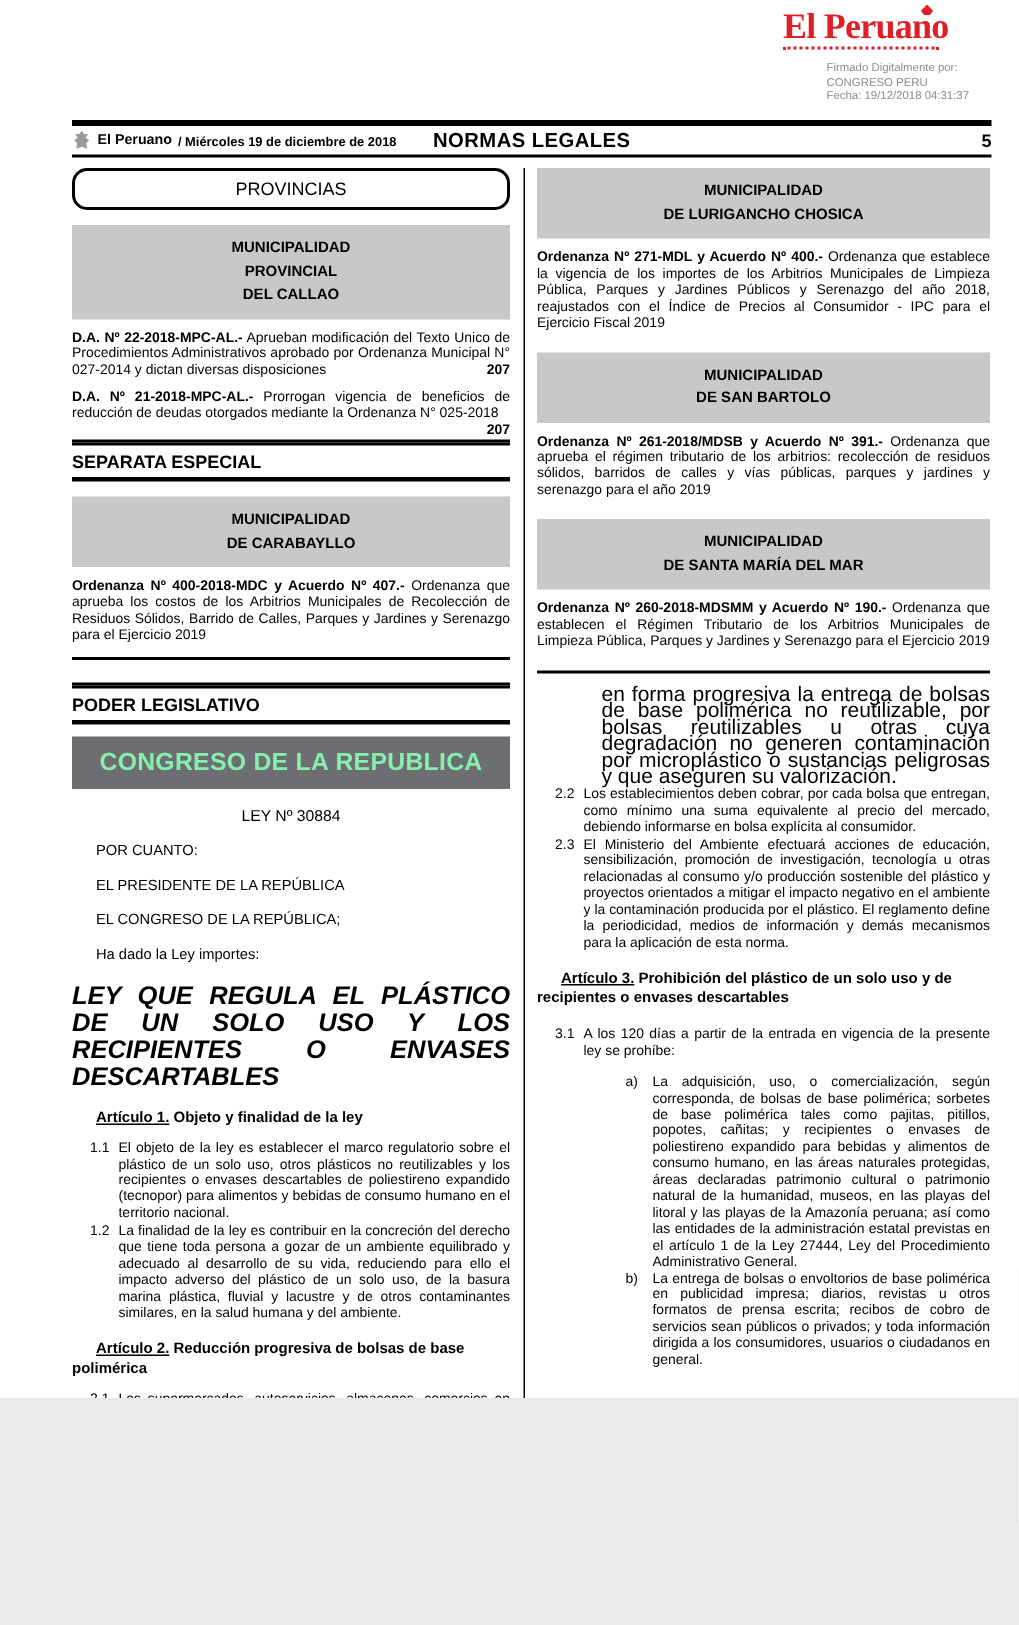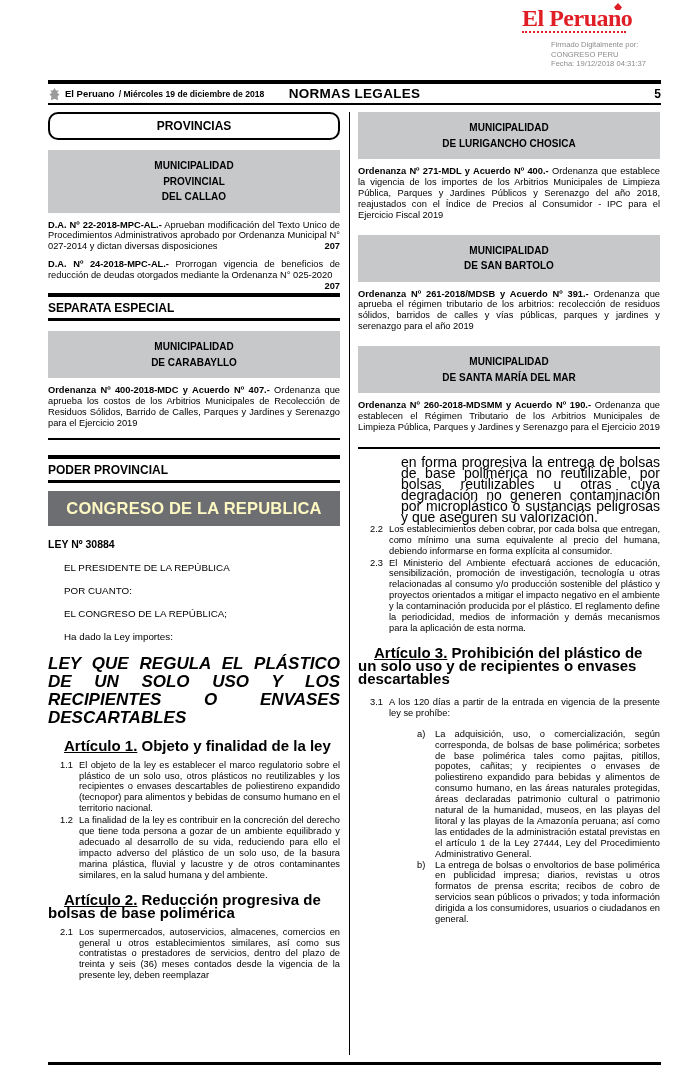--- a/index.html
+++ b/index.html
@@ -1,17 +1,17 @@
 <!DOCTYPE html>
 <html><head>
 <meta charset="utf-8">
 <style>
   * { margin:0; padding:0; box-sizing:border-box; }
   body { background:#e9e9e9; font-family:"Liberation Sans", sans-serif; }
-  .page { position:relative; width:679px; height:1083px; background:#ffffff; overflow:hidden; color:#000; }
+  .page { position:relative; width:679px; height:932px; background:#ffffff; overflow:hidden; color:#000; }
 
   
   .logo-block { position:absolute; left:522px; top:6px; width:130px; }
   .logo-title { font-family:"Liberation Serif", serif; font-weight:bold; font-size:24px; color:#e01e25; letter-spacing:-0.5px; line-height:24px; }
   .logo-crest { position:absolute; top:-3px; left:92px; width:8px; height:7px; background:#e01e25; clip-path:polygon(50% 0,100% 60%,75% 100%,25% 100%,0 60%); }
   .logo-tagline { margin-top:1px; width:104px; border-top:2px dotted #e01e25; height:0; }
   .sig { position:absolute; left:551px; top:40px; width:150px; font-size:7.6px; line-height:9.5px; color:#8b8b8b; }
 
   
   .masthead-rule-top { position:absolute; left:48px; top:80px; width:613px; height:3.5px; background:#000; }
@@ -24,39 +24,39 @@
   .mh-page { width:230px; text-align:right; font-weight:bold; font-size:12px; }
   .masthead-rule-bottom { position:absolute; left:48px; top:103px; width:613px; height:1.6px; background:#000; }
 
   
   .col-left  { position:absolute; left:48px;  top:112px; width:292px; }
   .col-right { position:absolute; left:358px; top:112px; width:302px; }
   .vdivider  { position:absolute; left:349px; top:112px; width:1.2px; height:943px; background:#000; }
   .footer-rule { position:absolute; left:48px; top:1062px; width:613px; height:3px; background:#000; }
 
   
-  .roundbox { border:2.5px solid #000; border-radius:10px; text-align:center; font-weight:bold; font-size:12px; padding:5px 12px; margin-bottom:10px; }
+  .roundbox { border:2.5px solid #000; border-radius:10px; text-align:center; font-weight:normal; font-size:12px; padding:5px 12px; margin-bottom:10px; }
   .munibox { background:#c7c8ca; text-align:center; font-weight:bold; font-size:10px; padding:8px 4px; }
   .munibox .mline { line-height:15.5px; }
   .sechead { margin-top:12px; }
   .rule-double { height:2px; border-top:2px solid #000; border-bottom:2.5px solid #000; }
   .sechead-title { text-align:left; font-weight:bold; font-size:12px; padding:4px 0 3px; }
   .rule-thick { height:3px; background:#000; }
   .entry { font-size:9.3px; line-height:10.9px; text-align:justify; margin-top:7px; }
   .entry .lead { font-weight:bold; }
   .entry .pg { float:right; font-weight:bold; }
   .rule-end { height:2px; background:#000; margin-top:9px; }
   .mt14 { margin-top:14px; }
 
   
-  .banner { margin-top:8px; background:#6d6e71; color:#fef9c3; text-align:center; font-weight:bold; font-size:16.5px; padding:8px 17px; letter-spacing:0.2px; }
-  .leynum { margin-top:12px; font-weight:bold; font-size:10.5px; }
+  .banner { margin-top:8px; background:#6d6e71; color:#86efac; text-align:center; font-weight:bold; font-size:16.5px; padding:8px 17px; letter-spacing:0.2px; }
+  .leynum { margin-top:12px; text-align:center; font-weight:normal; font-size:10.5px; }
   .pline { margin-top:12px; font-size:9.8px; text-indent:16px; }
   .lawtitle { margin-top:13px; font-weight:bold; font-size:17px; line-height:18px; text-align:justify;font-style:italic; }
-  .arthead { margin-top:12px; font-weight:bold; font-size:15px; line-height:13px; text-indent:16px; }
+  .arthead { margin-top:12px; font-weight:bold; font-size:10px; line-height:13px; text-indent:16px; }
   .arthead .artlabel { text-decoration:underline; }
   .item { display:flex; font-size:9.3px; line-height:10.9px; margin-top:1px; }
   .item .num { width:31px; padding-left:12px; flex:none; }
   .item .ibody { flex:1; text-align:justify; }
   .cont { font-size:14px; line-height:10.9px; text-align:justify; padding-left:43px; margin-top:8px; }
   .sub { display:flex; margin-left:16px; margin-top:0; font-size:9.3px; line-height:10.9px; }
   .sub.gap { margin-top:10px; }
   .sub .smark { width:18px; flex:none; }
   .sub .sbody { flex:1; text-align:justify; }
   .subwrap { padding-left:43px; font-size:9.3px; line-height:10.9px; }
@@ -105,21 +105,21 @@
     <div class="munibox">
       <div class="mline">MUNICIPALIDAD</div>
       <div class="mline">PROVINCIAL</div>
       <div class="mline">DEL CALLAO</div>
     </div>
 
     <div class="entry">
       <span class="lead">D.A. Nº 22-2018-MPC-AL.-</span><span>  Aprueban modificación del Texto Unico de Procedimientos Administrativos aprobado por Ordenanza Municipal N° 027-2014 y dictan diversas disposiciones</span><span class="pg">207</span>
     </div>
     <div class="entry">
-      <span class="lead">D.A. Nº 24-2018-MPC-AL.-</span><span>  Prorrogan vigencia de beneficios de reducción de deudas otorgados mediante la Ordenanza N° 025-2020</span><span class="pg">207</span>
+      <span class="lead">D.A. Nº 21-2018-MPC-AL.-</span><span>  Prorrogan vigencia de beneficios de reducción de deudas otorgados mediante la Ordenanza N° 025-2018</span><span class="pg">207</span>
     </div>
 
     <div class="sechead">
       <div class="rule-double"></div>
       <div class="sechead-title">SEPARATA ESPECIAL</div>
       <div class="rule-thick"></div>
     </div>
 
     <div class="munibox" style="margin-top:10px;">
       <div class="mline">MUNICIPALIDAD</div>
@@ -127,30 +127,30 @@
     </div>
 
     <div class="entry">
       <span class="lead">Ordenanza Nº 400-2018-MDC y Acuerdo Nº 407.-</span><span> Ordenanza que aprueba los costos de los Arbitrios Municipales de Recolección de Residuos Sólidos, Barrido de Calles, Parques y Jardines y Serenazgo para el Ejercicio 2019</span>
     </div>
 
     <div class="rule-end"></div>
 
     <div class="sechead" style="margin-top:15px;">
       <div class="rule-double"></div>
-      <div class="sechead-title">PODER PROVINCIAL</div>
+      <div class="sechead-title">PODER LEGISLATIVO</div>
       <div class="rule-thick"></div>
     </div>
 
     <div class="banner">CONGRESO DE LA REPUBLICA</div>
 
     <div class="leynum">LEY Nº 30884</div>
 
+    <div class="pline">POR CUANTO:</div>
     <div class="pline">EL PRESIDENTE DE LA REPÚBLICA</div>
-    <div class="pline">POR CUANTO:</div>
     <div class="pline">EL CONGRESO DE LA REPÚBLICA;</div>
     <div class="pline">Ha dado la Ley importes:</div>
 
     <div class="lawtitle">LEY QUE REGULA EL PLÁSTICO DE UN SOLO USO Y LOS RECIPIENTES O ENVASES DESCARTABLES</div>
 
     <div class="arthead">
       <span class="artlabel">Artículo 1.</span><span> Objeto y finalidad de la ley</span>
     </div>
 
     <div class="item mt8">
@@ -197,21 +197,21 @@
     <div class="entry">
       <span class="lead">Ordenanza Nº 260-2018-MDSMM y Acuerdo Nº 190.-</span><span> Ordenanza que establecen el Régimen Tributario de los Arbitrios Municipales de Limpieza Pública, Parques y Jardines y Serenazgo para el Ejercicio 2019</span>
     </div>
 
     <div class="rule-end" style="margin-top:14px;height:2.5px;"></div>
 
     <div class="cont">en forma progresiva la entrega de bolsas de base polimérica no reutilizable, por bolsas reutilizables u otras cuya degradación no generen contaminación por microplástico o sustancias peligrosas y que aseguren su valorización.</div>
 
     <div class="item">
       <span class="num">2.2</span>
-      <span class="ibody">Los establecimientos deben cobrar, por cada bolsa que entregan, como mínimo una suma equivalente al precio del humana, debiendo informarse en forma explícita al consumidor.</span>
+      <span class="ibody">Los establecimientos deben cobrar, por cada bolsa que entregan, como mínimo una suma equivalente al precio del mercado, debiendo informarse en bolsa explícita al consumidor.</span>
     </div>
     <div class="item">
       <span class="num">2.3</span>
       <span class="ibody">El Ministerio del Ambiente efectuará acciones de educación, sensibilización, promoción de investigación, tecnología u otras relacionadas al consumo y/o producción sostenible del plástico y proyectos orientados a mitigar el impacto negativo en el ambiente y la contaminación producida por el plástico. El reglamento define la periodicidad, medios de información y demás mecanismos para la aplicación de esta norma.</span>
     </div>
 
     <div class="arthead" style="text-indent:16px;">
       <span class="artlabel">Artículo 3.</span><span> Prohibición del plástico de un solo uso y de recipientes o envases descartables</span>
     </div>
 

